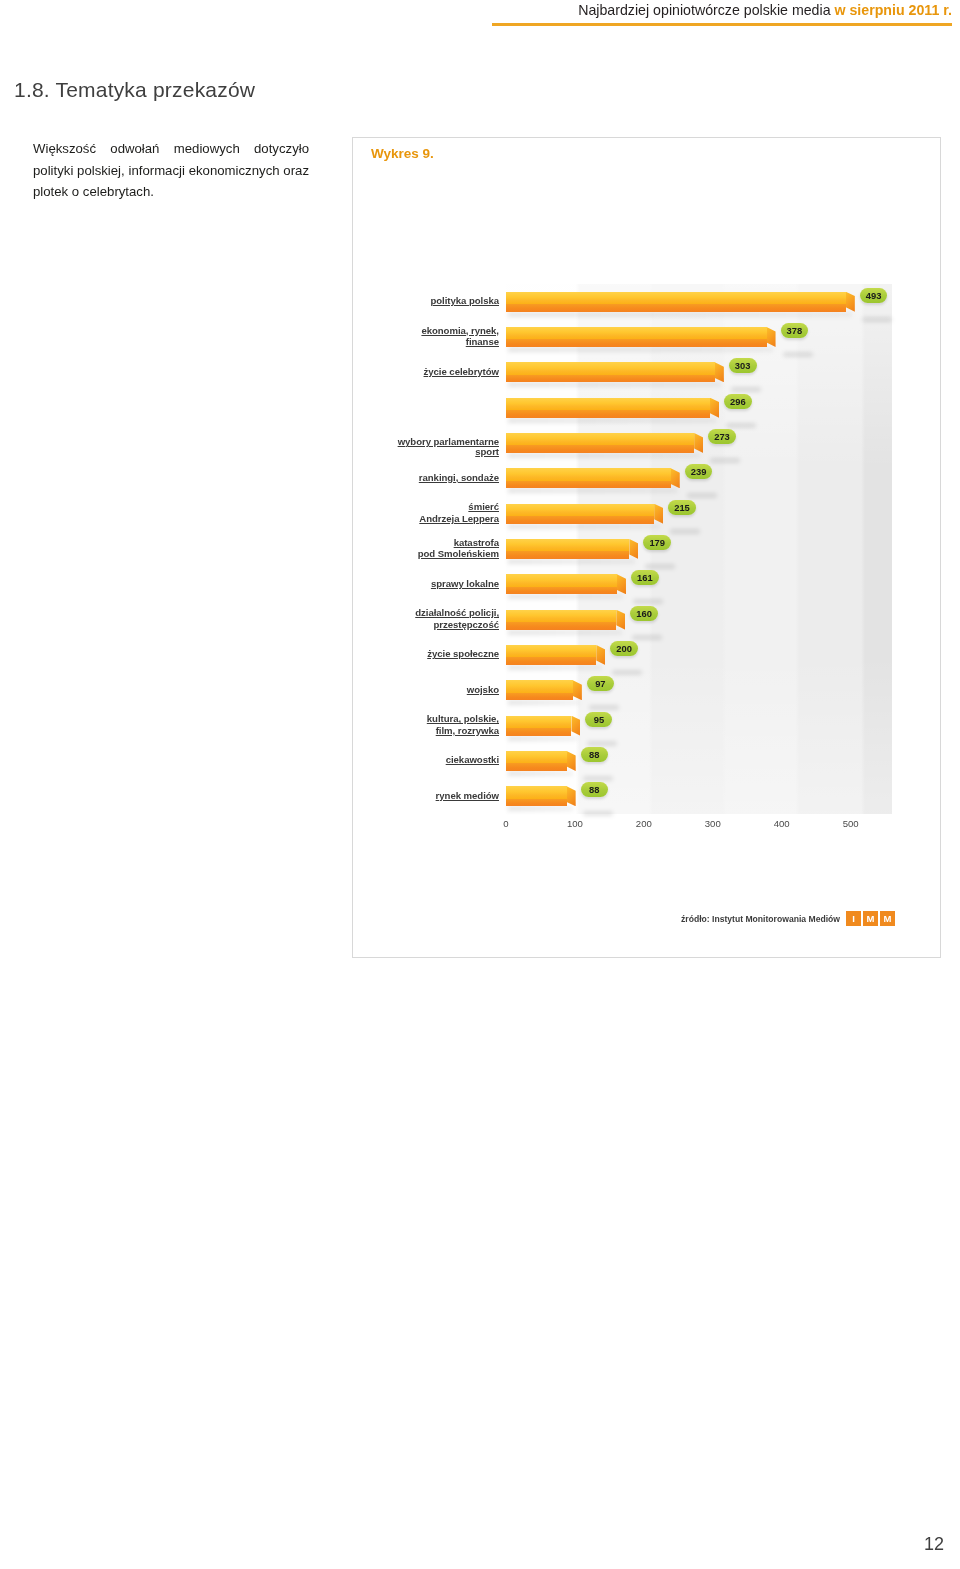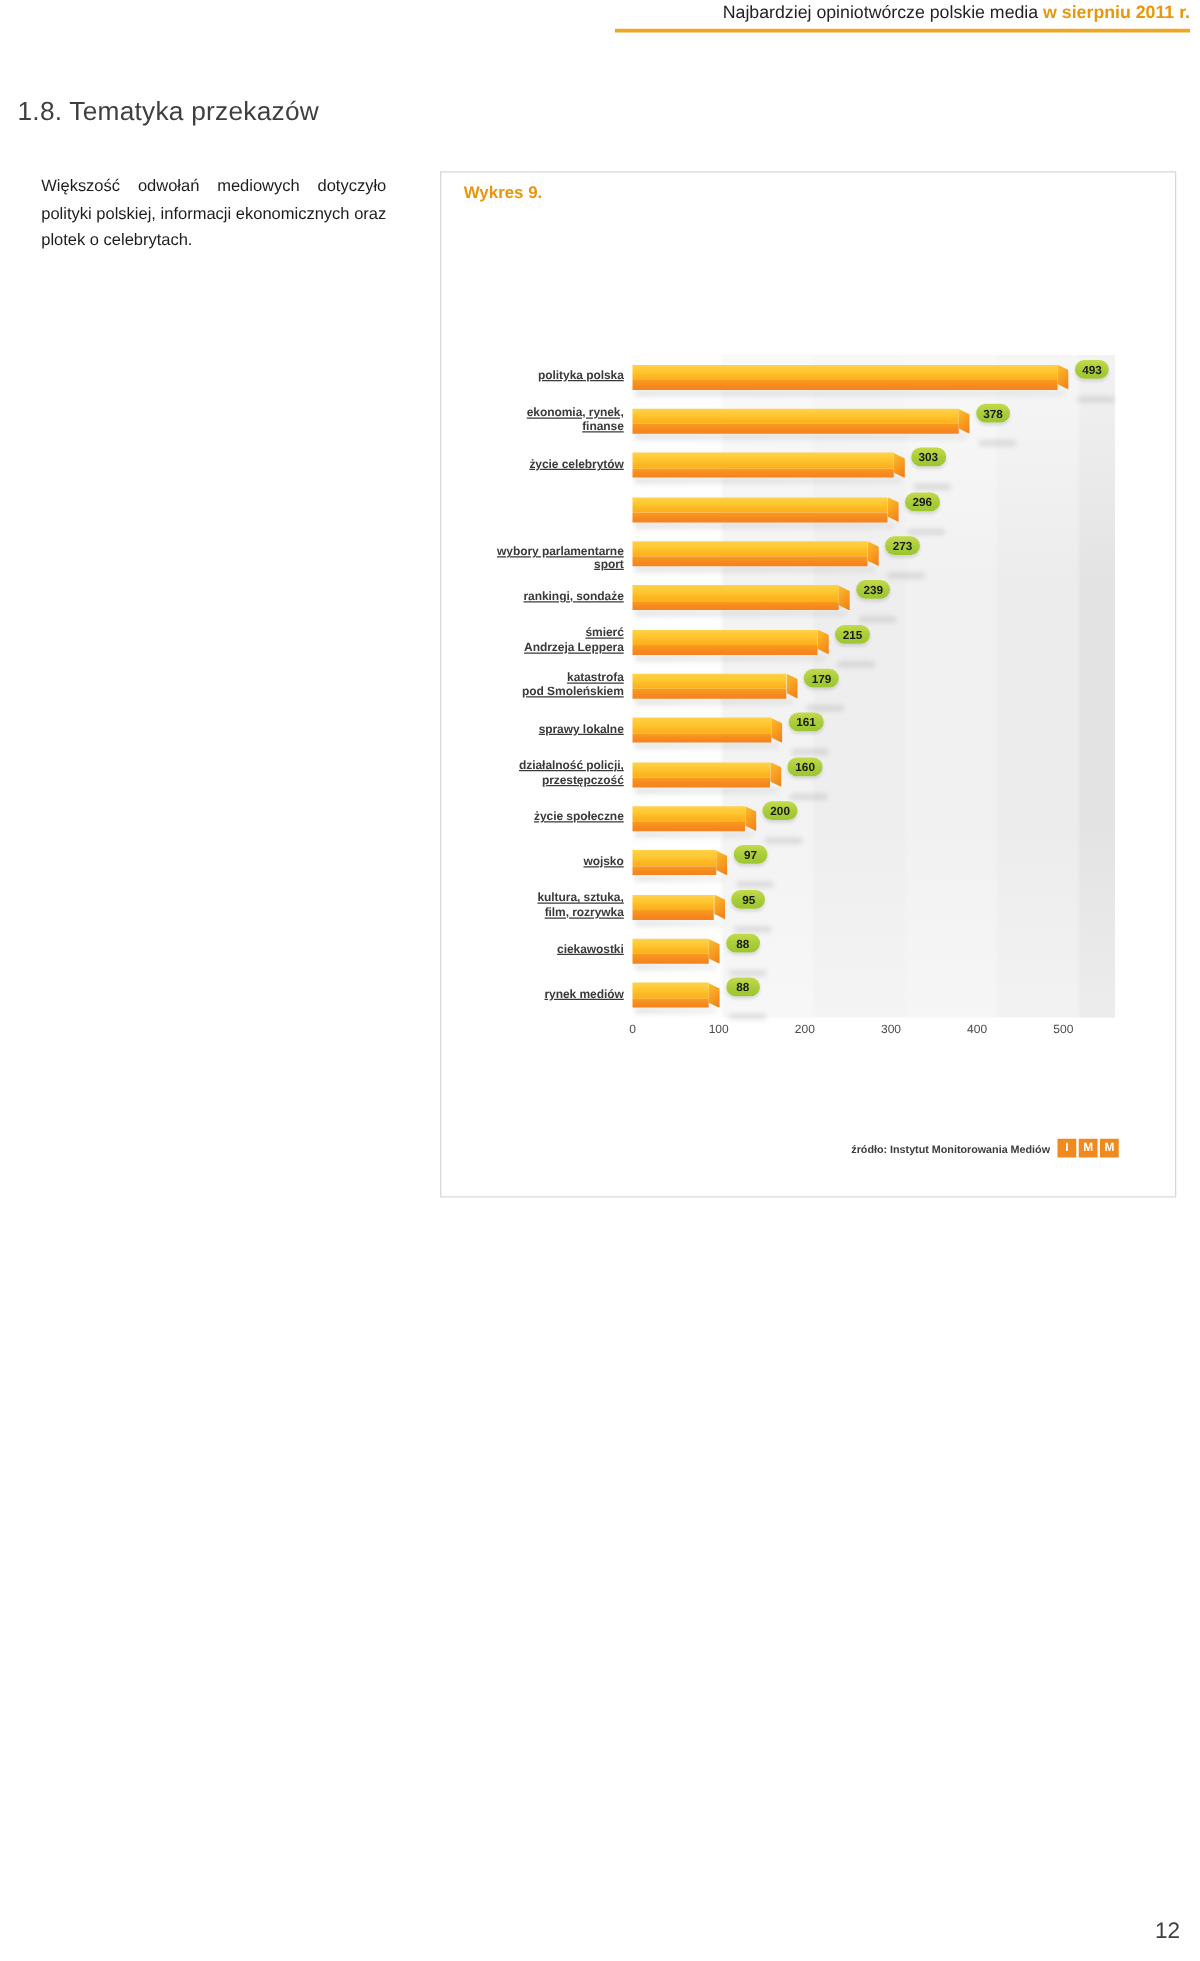--- a/index.html
+++ b/index.html
@@ -275,21 +275,21 @@
             <div>działalność policji,</div>
             <div>przestępczość</div>
           </div>
           <div class="cat" style="top: 364.3px;">
             <div>życie społeczne</div>
           </div>
           <div class="cat" style="top: 399.633px;">
             <div>wojsko</div>
           </div>
           <div class="cat" style="top: 429.267px;">
-            <div>kultura, sztuka,</div>
+            <div>kultura, polskie,</div>
             <div>film, rozrywka</div>
           </div>
           <div class="cat" style="top: 470.3px;">
             <div>ciekawostki</div>
           </div>
           <div class="cat" style="top: 505.633px;">
             <div>rynek mediów</div>
           </div>
         </div>
       <div class="bars" id="bars">

